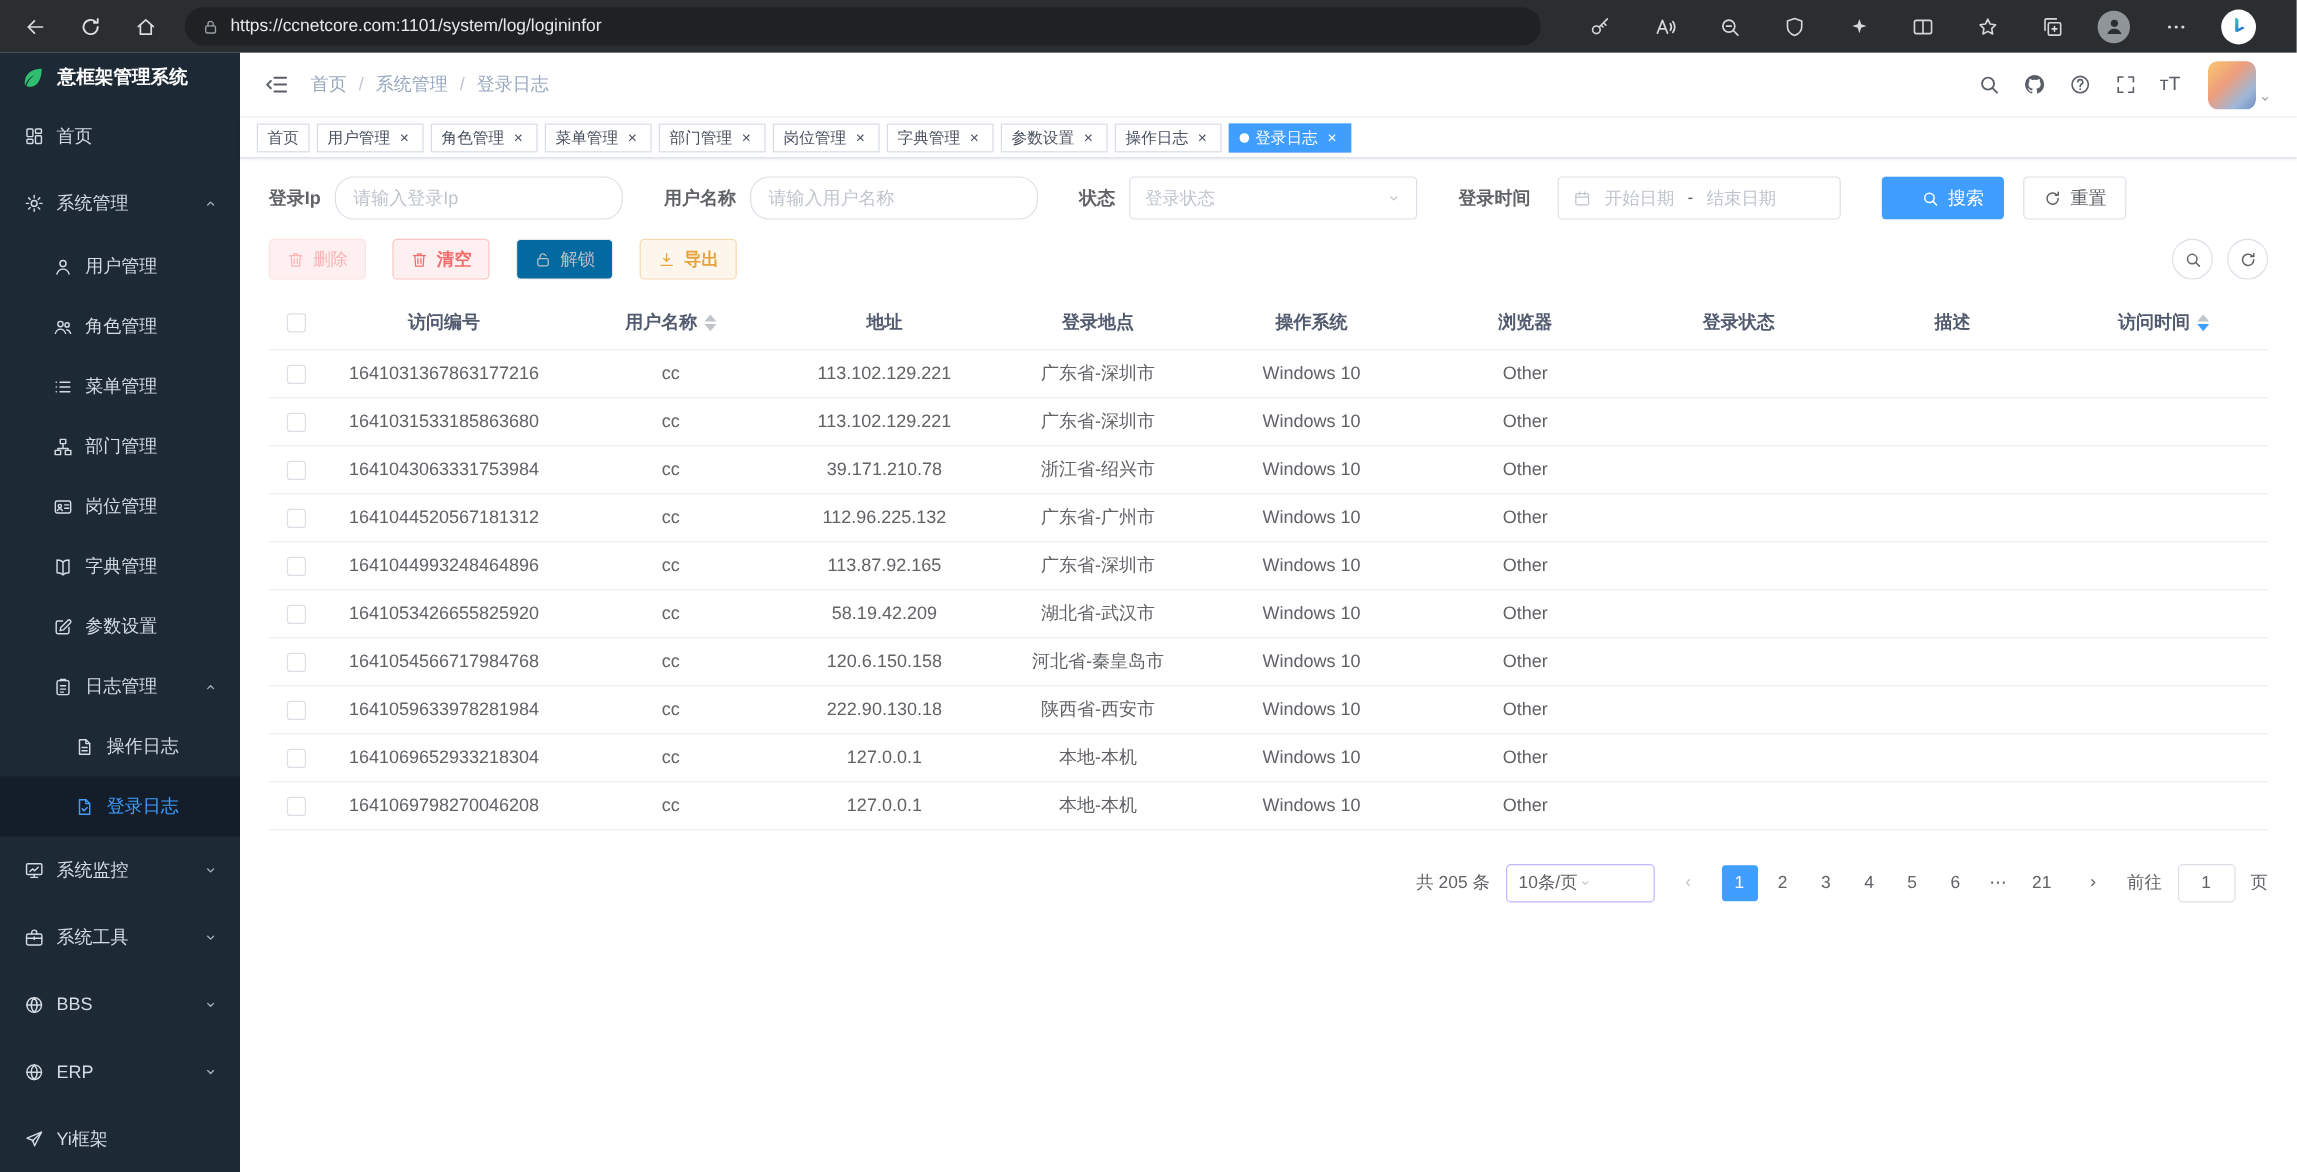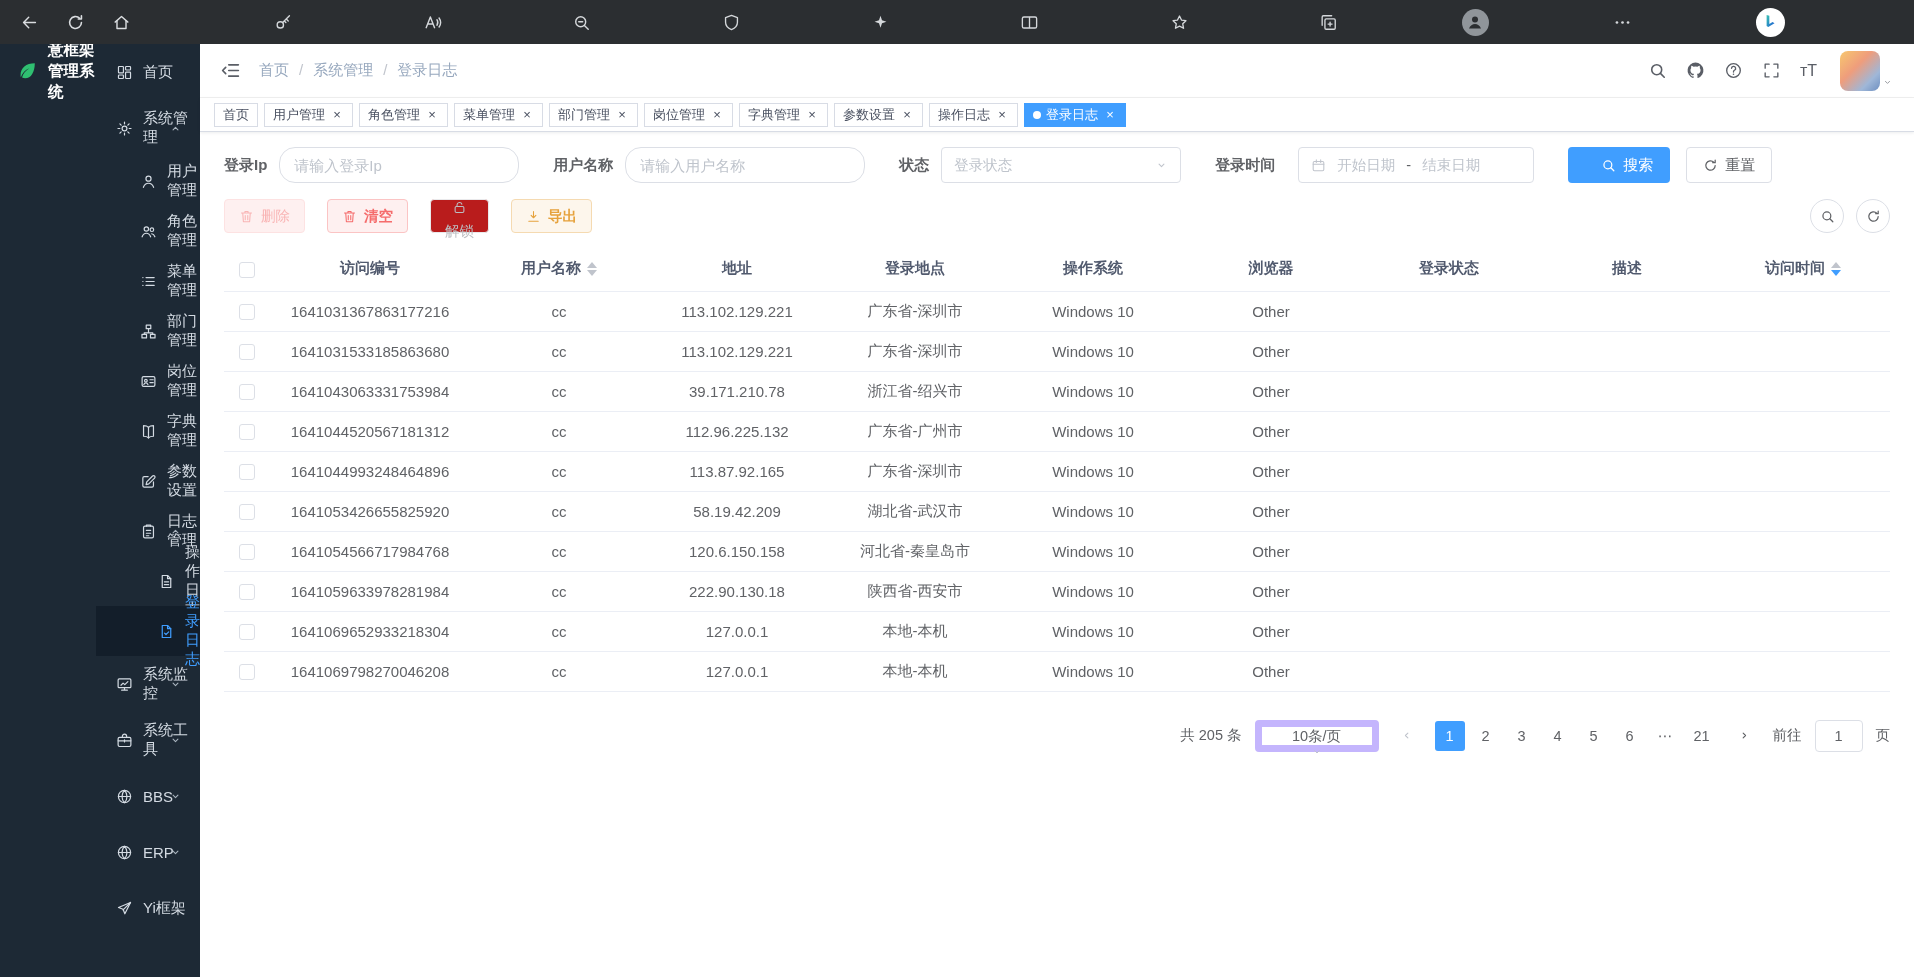--- a/index.html
+++ b/index.html
@@ -18,21 +18,21 @@
   .url-text { color: #e6e8ea; font-size: 14.5px; white-space: nowrap; }
   .bb-right { display: flex; align-items: center; flex: 1; justify-content: space-evenly; }
   .bb-icon { width: 32px; height: 32px; display: grid; place-items: center; color: #d5d8db; cursor: pointer; }
   .bb-icon svg { width: 19px; height: 19px; }
   .bb-avatar { width: 27px; height: 27px; border-radius: 50%; background: #90959a; display: grid; place-items: center; color: #2b2e31; cursor: pointer; overflow: hidden; }
   .bb-avatar svg { width: 18px; height: 18px; }
   .bing { width: 29px; height: 29px; border-radius: 50%; background: #fff; display: grid; place-items: center; cursor: pointer; }
 
   
   .app { display: flex; height: 933px; }
-  .sidebar { width: 200px; flex-shrink: 0; background: #1d2935; display: flex; flex-direction: row; overflow: hidden; }
+  .sidebar { width: 200px; flex-shrink: 0; background: #1d2935; display: flex; flex-direction: column; overflow: hidden; }
   .logo { height: 54px; display: flex; align-items: center; gap: 10px; padding-left: 16px; color: #fff; font-size: 15.5px; font-weight: bold; }
   .logo svg { width: 22px; height: 22px; color: #2fbf71; }
   .nav { flex: 1; }
   .nav-item { position: relative; display: flex; align-items: center; gap: 10px; color: #d4dbe3; font-size: 15px; cursor: pointer; }
   .nav-item.d0 { height: 56px; padding-left: 20px; }
   .nav-item.d1 { height: 50px; padding-left: 44px; }
   .nav-item.d2 { height: 50px; padding-left: 62px; }
   .nav-item.active { color: #409eff; background: #131e2a; }
   .nav-icon { width: 17px; height: 17px; }
   .nav-arrow { width: 13px; height: 13px; position: absolute; right: 18px; color: #aab4bf; }
@@ -79,42 +79,42 @@
   .btn { display: inline-flex; align-items: center; gap: 7px; height: 36px; padding: 0 16px; border-radius: 4px; font-size: 15px; border: 1px solid transparent; }
   .btn svg { width: 15px; height: 15px; }
   .btn-primary { background: #409eff; color: #fff; }
   .btn-primary { margin-right: 16px; padding-left: 32px; }
   .btn-default { background: #fff; border-color: #dcdfe6; color: #606266; }
 
   .toolbar-row { margin-top: 16px; display: flex; align-items: center; gap: 22px; }
   .btn-sm { height: 34px; padding: 0 14px; font-size: 14.5px; }
   .btn-danger-disabled { background: #fef0f0; border-color: #fde2e2; color: #f9b4b4; cursor: not-allowed; }
   .btn-danger { background: #fef0f0; border-color: #fbc4c4; color: #f56c6c; font-weight: bold; }
-  .btn-info-disabled { background: #b91c1c; border-color: #e9e9eb; color: #bcbec2; cursor: not-allowed; flex-direction: column; }
+  .btn-info-disabled { background: #0369a1; border-color: #e9e9eb; color: #bcbec2; cursor: not-allowed; }
   .btn-warning { background: #fdf6ec; border-color: #f5dab1; color: #e6a23c; font-weight: bold; }
   .toolbar-right { margin-left: auto; display: flex; gap: 12px; }
   .crcl { width: 34px; height: 34px; border-radius: 50%; border: 1px solid #dcdfe6; background: #fff; display: grid; place-items: center; color: #606266; }
   .crcl svg { width: 15px; height: 15px; }
 
   
   .table { margin-top: 14px; width: 100%; border-collapse: collapse; table-layout: fixed; }
   th, td { border-bottom: 1px solid #ebeef5; text-align: center; overflow: hidden; white-space: nowrap; }
   th { height: 44px; font-size: 15px; font-weight: 600; color: #515a6e; }
   td { height: 40px; font-size: 15px; color: #606266; }
   .th-inner { display: inline-flex; align-items: center; gap: 6px; }
   .sort-carets { display: inline-flex; flex-direction: column; gap: 2px; cursor: pointer; }
   .caret { display: block; width: 0; height: 0; border-left: 5px solid transparent; border-right: 5px solid transparent; }
   .caret.up { border-bottom: 6px solid #c0c4cc; }
   .caret.down { border-top: 6px solid #c0c4cc; }
   th.sorted-desc .caret.down { border-top-color: #409eff; }
   .checkbox { width: 16px; height: 16px; border: 1px solid #dcdfe6; border-radius: 3px; display: inline-block; vertical-align: middle; background: #fff; cursor: pointer; }
 
   
   .pagination { margin-top: 28px; display: flex; align-items: center; justify-content: flex-end; gap: 13px; font-size: 14.5px; color: #606266; }
-  .page-size { width: 124px; height: 32px; border: 7px solid #c4b5fd; border-radius: 4px; display: flex; align-items: center; padding: 0 10px; cursor: pointer; flex-direction: column; }
+  .page-size { width: 124px; height: 32px; border: 1px solid #c4b5fd; border-radius: 4px; display: flex; align-items: center; padding: 0 10px; cursor: pointer; }
   .page-size svg { width: 12px; height: 12px; color: #c0c4cc; }
   .pager { display: flex; align-items: center; gap: 6px; }
   .page-btn { min-width: 30px; height: 30px; padding: 0 4px; border: none; background: transparent; font-size: 14.5px; color: #606266; border-radius: 3px; }
   .page-btn.active { background: #409eff; color: #fff; }
   .page-btn.ellipsis { letter-spacing: 1px; }
   .pager-nav { width: 30px; height: 30px; border: none; background: transparent; display: grid; place-items: center; color: #606266; }
   .pager-nav.disabled { color: #c0c4cc; cursor: not-allowed; }
   .pager-nav svg { width: 13px; height: 13px; }
   .pager-nav.prev svg { transform: rotate(90deg); }
   .pager-nav.next svg { transform: rotate(-90deg); }
@@ -366,20 +366,26 @@
   <button class="bb-btn">
       <svg width="19" height="19">
         <use href="#i-refresh"></use>
       </svg>
     </button>
   <button class="bb-btn">
       <svg width="19" height="19">
         <use href="#i-home"></use>
       </svg>
     </button>
+  <div class="url-bar">
+    <svg width="15" height="15">
+        <use href="#i-lock"></use>
+      </svg>
+    <span class="url-text">https://ccnetcore.com:1101/system/log/logininfor</span>
+  </div>
   <div class="bb-right">
     <span class="bb-icon">
         <svg width="19" height="19">
           <use href="#i-key"></use>
         </svg>
       </span>
     <span class="bb-icon">
         <svg width="19" height="19">
           <use href="#i-readaloud"></use>
         </svg>

